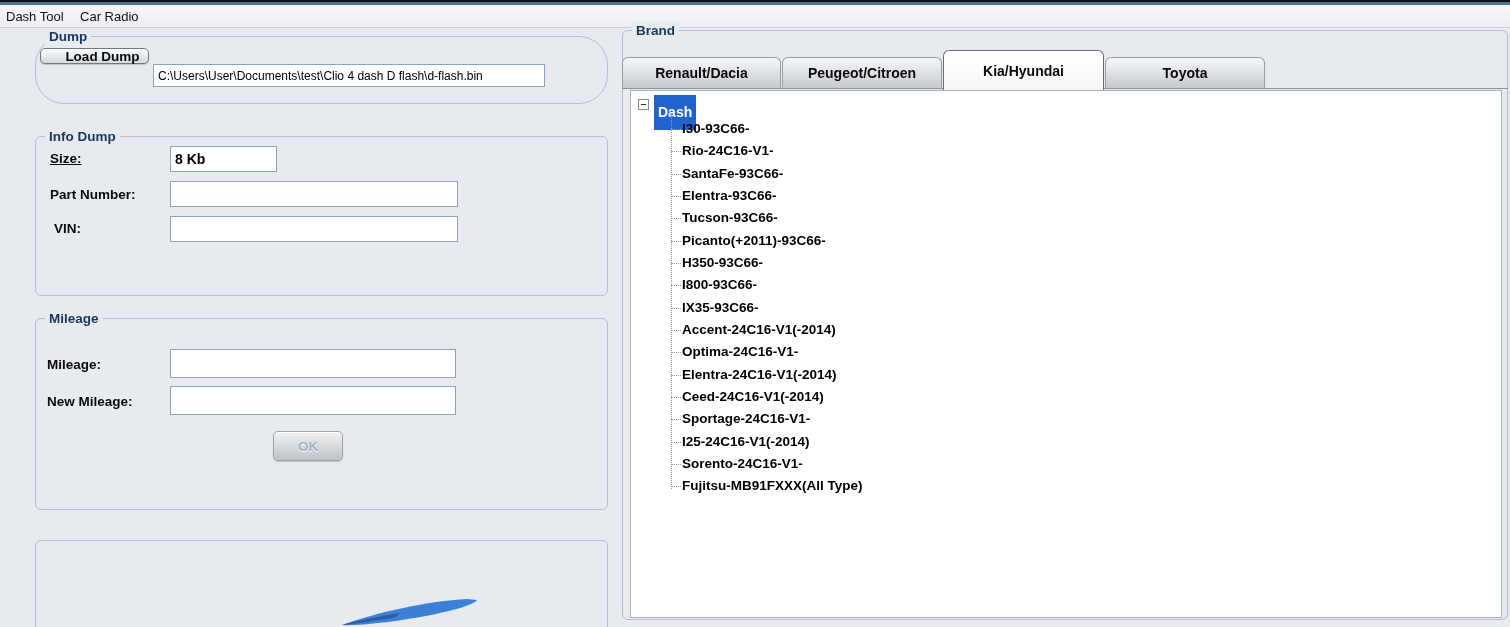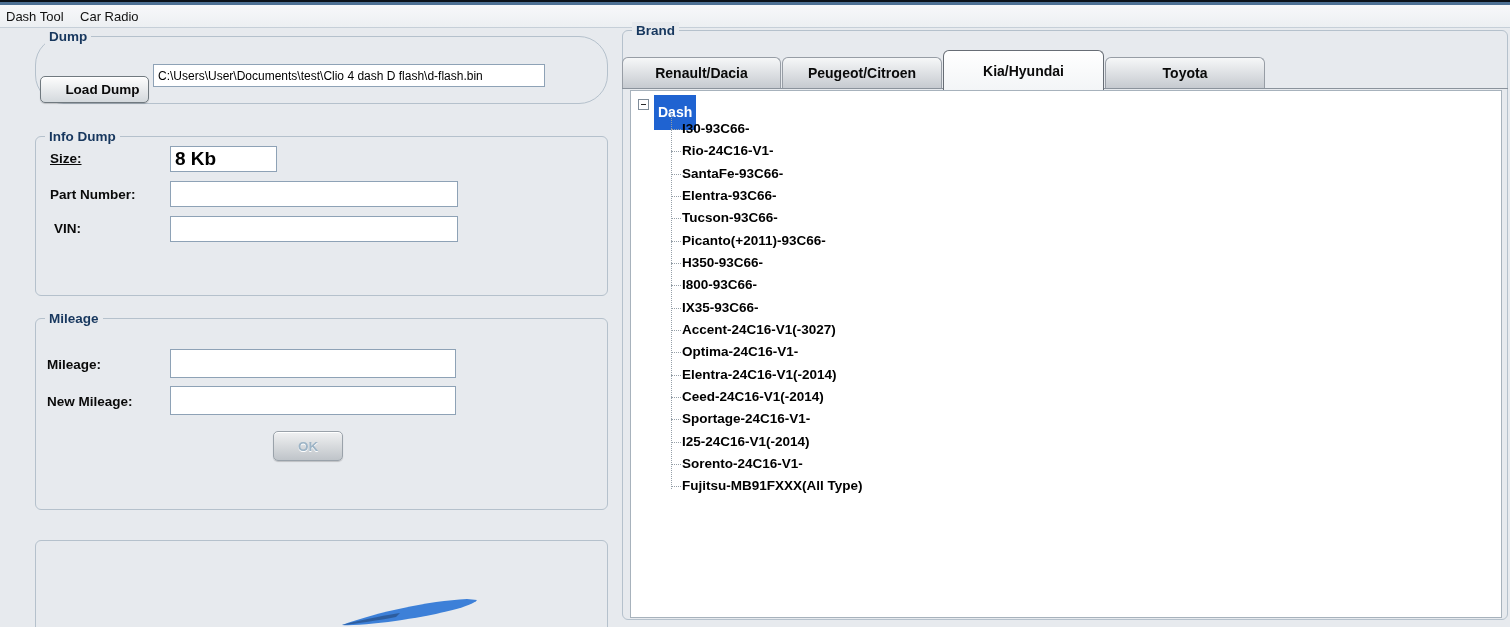--- a/index.html
+++ b/index.html
@@ -23,21 +23,21 @@
   
   .btn{position:absolute;display:flex;align-items:center;justify-content:center;
     border:1px solid #70797f;border-radius:5px;
     background:linear-gradient(#fdfdfd,#d4d9dd);
     box-shadow:inset 0 1px 0 #ffffff,0 1px 1px rgba(0,0,0,.18);
     font-size:13.5px;font-weight:bold;color:#0a0a0a;cursor:pointer;box-sizing:border-box;}
   .btn.disabled{background:linear-gradient(#f0f1f2,#bfc4c9);
     border-color:#9aa2aa;color:#9db4c6;text-shadow:0 1px 0 #fff;cursor:default;}
   .tb{position:absolute;border:1px solid #8ea2b6;background:#fff;box-sizing:border-box;
     font-family:"Liberation Sans",sans-serif;font-size:12px;color:#000;padding:2px 4px;outline:none;}
-  .tb.bold{font-weight:bold;font-size:19px;}
+  .tb.bold{font-weight:bold;font-size:14px;}
   .lbl{position:absolute;font-size:13.5px;font-weight:bold;color:#0a0a0a;white-space:nowrap;}
   
   .tab{position:absolute;display:flex;align-items:center;justify-content:center;
     border:1px solid #979da5;border-bottom:none;border-radius:6px 6px 0 0;
     background:linear-gradient(#f6f7f8,#c6cad0);
     font-size:14px;font-weight:bold;color:#0a0a0a;box-sizing:border-box;cursor:pointer;z-index:1;}
   .tab.active{background:linear-gradient(#ffffff,#f3f5f7);
     border-color:#676d75;z-index:3;}
   .tabline{position:absolute;left:622px;top:88px;width:886px;height:1px;background:#8b939c;z-index:2;}
   
@@ -62,21 +62,21 @@
 <div class="top-edge"></div>
 
 <div class="menubar">
   <span class="menu-item">Dash Tool</span>
   <span class="menu-item">Car Radio</span>
 </div>
 
 <div class="group" style="left:35px;top:36px;width:573px;height:68px;border-radius:29px;">
   <span class="legend">Dump</span>
 </div>
-<div class="btn" style="left:40px;top:76px;width:109px;height:27px;padding-left:16px;">
+<div class="btn" style="left:40px;top:48px;width:109px;height:16px;padding-left:16px;">
   <span>Load Dump</span>
 </div>
 <input class="tb" style="left: 153px; top: 64px; width: 392px; height: 23px;" type="text" value="C:\Users\User\Documents\test\Clio 4 dash D flash\d-flash.bin">
 
 <div class="group" style="left:35px;top:136px;width:573px;height:160px;">
   <span class="legend">Info Dump</span>
 </div>
 <span class="lbl" style="left:50px;top:151px;text-decoration:underline;">Size:</span>
 <input class="tb bold" style="left: 170px; top: 146px; width: 107px; height: 26px;" type="text" value="8 Kb">
 <span class="lbl" style="left:50px;top:187px;">Part Number:</span>
@@ -127,21 +127,21 @@
   <div class="vline"></div>
   <div class="tree-row" style="top:28px;"><span class="stub"></span><span>I30-93C66-</span></div>
   <div class="tree-row" style="top:50px;"><span class="stub"></span><span>Rio-24C16-V1-</span></div>
   <div class="tree-row" style="top:73px;"><span class="stub"></span><span>SantaFe-93C66-</span></div>
   <div class="tree-row" style="top:95px;"><span class="stub"></span><span>Elentra-93C66-</span></div>
   <div class="tree-row" style="top:117px;"><span class="stub"></span><span>Tucson-93C66-</span></div>
   <div class="tree-row" style="top:140px;"><span class="stub"></span><span>Picanto(+2011)-93C66-</span></div>
   <div class="tree-row" style="top:162px;"><span class="stub"></span><span>H350-93C66-</span></div>
   <div class="tree-row" style="top:184px;"><span class="stub"></span><span>I800-93C66-</span></div>
   <div class="tree-row" style="top:207px;"><span class="stub"></span><span>IX35-93C66-</span></div>
-  <div class="tree-row" style="top:229px;"><span class="stub"></span><span>Accent-24C16-V1(-3027)</span></div>
+  <div class="tree-row" style="top:229px;"><span class="stub"></span><span>Accent-24C16-V1(-2014)</span></div>
   <div class="tree-row" style="top:251px;"><span class="stub"></span><span>Optima-24C16-V1-</span></div>
   <div class="tree-row" style="top:274px;"><span class="stub"></span><span>Elentra-24C16-V1(-2014)</span></div>
   <div class="tree-row" style="top:296px;"><span class="stub"></span><span>Ceed-24C16-V1(-2014)</span></div>
   <div class="tree-row" style="top:318px;"><span class="stub"></span><span>Sportage-24C16-V1-</span></div>
   <div class="tree-row" style="top:341px;"><span class="stub"></span><span>I25-24C16-V1(-2014)</span></div>
   <div class="tree-row" style="top:363px;"><span class="stub"></span><span>Sorento-24C16-V1-</span></div>
   <div class="tree-row" style="top:385px;"><span class="stub"></span><span>Fujitsu-MB91FXXX(All Type)</span></div>
 </div>
 
 </body></html>

